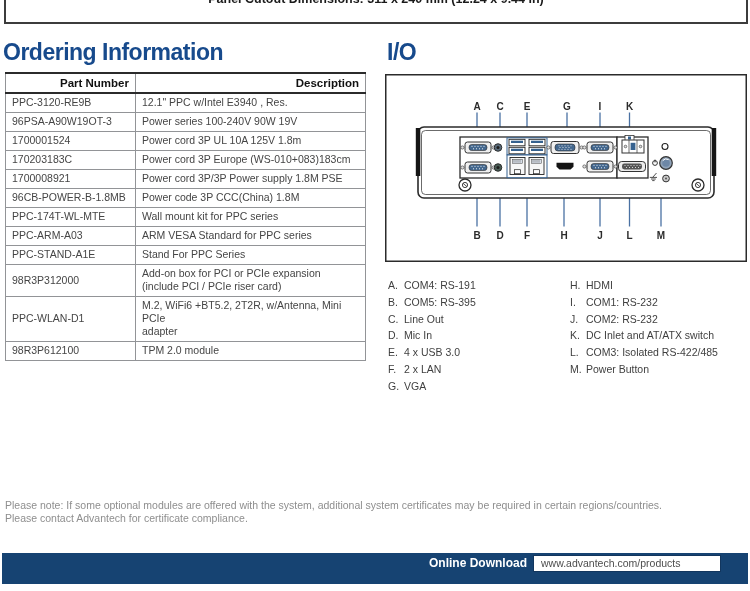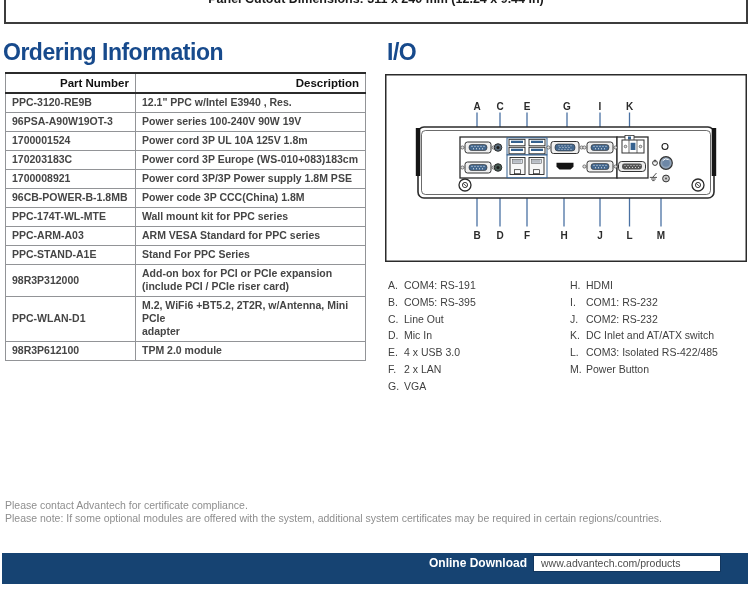--- a/index.html
+++ b/index.html
@@ -36,21 +36,21 @@
     border:1px solid #58595b;
   }
   .order-table th,.order-table td{
     border:1px solid #929497;padding:2px 6px 3px 6px;vertical-align:middle;
   }
   .order-table th{
     font-size:11.5px;color:#111;text-align:right;
     border-top:2px solid #2b2b2b;border-bottom:2px solid #2b2b2b;
     padding-top:3px;padding-bottom:3px;
   }
-  .order-table td{font-size:10.5px;color:#454545;line-height:13px;font-weight:bold;}
+  .order-table td{font-size:10.5px;color:#454545;line-height:13px;}
   .order-table td.desc{white-space:pre-line;}
   .col-part{width:117px;}
   
   .io-svg{position:absolute;left:385px;top:74px;}
   .ldr{stroke:var(--leader-blue);stroke-width:1.3;}
   .dg-letter{font-family:"Liberation Sans","DejaVu Sans",sans-serif;font-size:10px;font-weight:bold;fill:#2b2b2b;text-anchor:middle;}
   
   .legend{position:absolute;top:277px;}
   #legend-left{left:388px;}
   #legend-right{left:570px;}
@@ -380,22 +380,22 @@
       <span class="ll">L.</span>
       <span>COM3: Isolated RS-422/485</span>
     </div>
   <div class="legend-item">
       <span class="ll">M.</span>
       <span>Power Button</span>
     </div>
 </div>
 
 <div class="notes">
+  <div>Please note: If some optional modules are offered with the system, additional system certificates may be required in certain regions/countries.</div>
   <div>Please contact Advantech for certificate compliance.</div>
-  <div>Please note: If some optional modules are offered with the system, additional system certificates may be required in certain regions/countries.</div>
 </div>
 
 <div class="footer-bar">
   <span class="footer-label">Online Download</span>
   <span class="footer-urlbox">
     <a class="footer-url">www.advantech.com/products</a>
   </span>
 </div>
 
 </body></html>

